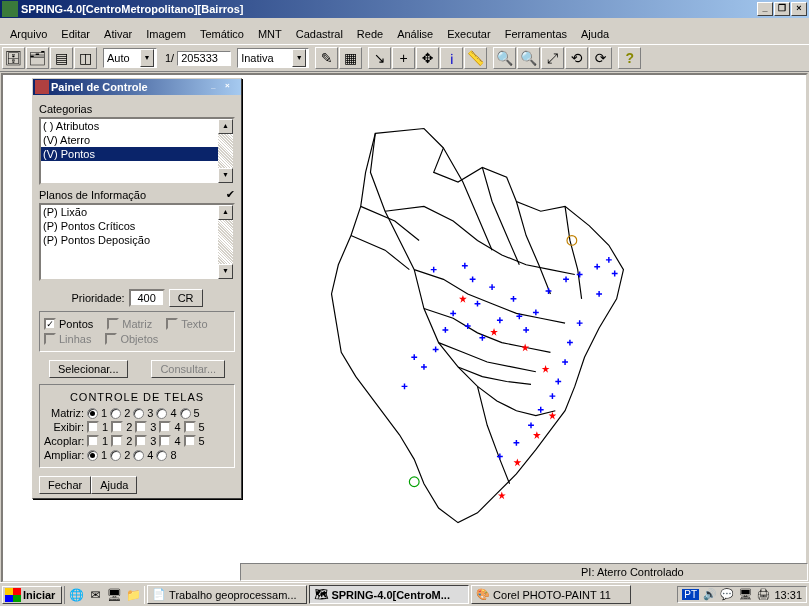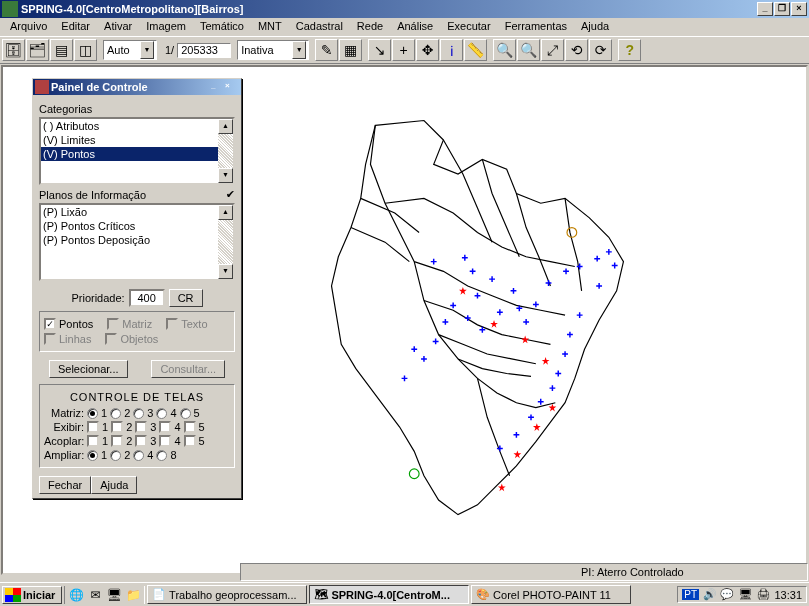--- a/index.html
+++ b/index.html
@@ -6,21 +6,21 @@
 body { background: #d4d0c8; width: 809px; height: 606px; overflow: hidden; position: relative; }
 
 
 .titlebar { background: linear-gradient(to right, #0a246a, #a6caf0); height: 18px; display: flex; align-items: center; padding: 0 2px; color: #fff; }
 .titlebar .icon { width: 16px; height: 16px; background: #3a7a3a; margin-right: 3px; display: inline-block; }
 .titlebar .title { flex: 1; font-weight: bold; }
 .titlebar .winbtns { display: flex; gap: 1px; }
 .titlebar .winbtn { width: 16px; height: 14px; background: #d4d0c8; border: 1px solid; border-color: #fff #404040 #404040 #fff; font-size: 9px; text-align: center; line-height: 11px; color: #000; cursor: pointer; font-family: Arial; font-weight: bold; }
 
 
-.menubar { background: #d4d0c8; height: 18px; display: flex; padding: 1px 4px; gap: 2px; }
+.menubar { background: #d4d0c8; height: 18px; display: flex; padding: 1px 4px; gap: 2px; margin-top: 8px; }
 .menubar .menuitem { padding: 1px 6px; cursor: pointer; }
 
 
 .toolbar { background: #d4d0c8; height: 28px; border-top: 1px solid #fff; border-bottom: 1px solid #808080; display: flex; align-items: center; padding: 1px 2px; gap: 1px; }
 .tbtn { width: 23px; height: 22px; border: 1px solid; border-color: #fff #808080 #808080 #fff; background: #d4d0c8; display: inline-flex; align-items: center; justify-content: center; cursor: pointer; font-size: 14px; }
 .tsep { width: 4px; }
 .tcombo { height: 20px; background: #fff; border: 1px solid; border-color: #808080 #fff #fff #808080; padding: 1px 14px 1px 3px; position: relative; font-size: 11px; display: inline-flex; align-items: center; }
 .tcombo::after { content: "▼"; font-size: 7px; position: absolute; right: 2px; top: 50%; transform: translateY(-50%); background: #d4d0c8; width: 12px; height: 16px; text-align: center; line-height: 16px; border: 1px solid; border-color: #fff #404040 #404040 #fff; }
 .tlabel { padding: 0 2px; }
 .ttext { height: 15px; width: 54px; background: #fff; border: 1px solid; border-color: #808080 #fff #fff #808080; padding: 2px 3px; }
@@ -217,21 +217,21 @@
   <div class="ptitle">
     <span class="picon"></span>
     <span class="t">Painel de Controle</span>
     <div class="winbtn">_</div>
     <div class="winbtn">×</div>
   </div>
   <div class="pbody">
     <label class="sec">Categorias</label>
     <div class="listbox" id="catlist">
       <div class="item">( ) Atributos</div>
-        <div class="item">(V) Limites</div>
+        <div class="item">(V) Aterro</div>
         <div class="item sel">(V) Pontos</div>
         <div class="scrollbar">
         <div class="scr-btn">▲</div>
         <div class="scr-track"></div>
         <div class="scr-btn">▼</div>
       </div>
     </div>
 
     <div class="sechdr">
       <label class="sec">Planos de Informação</label>

